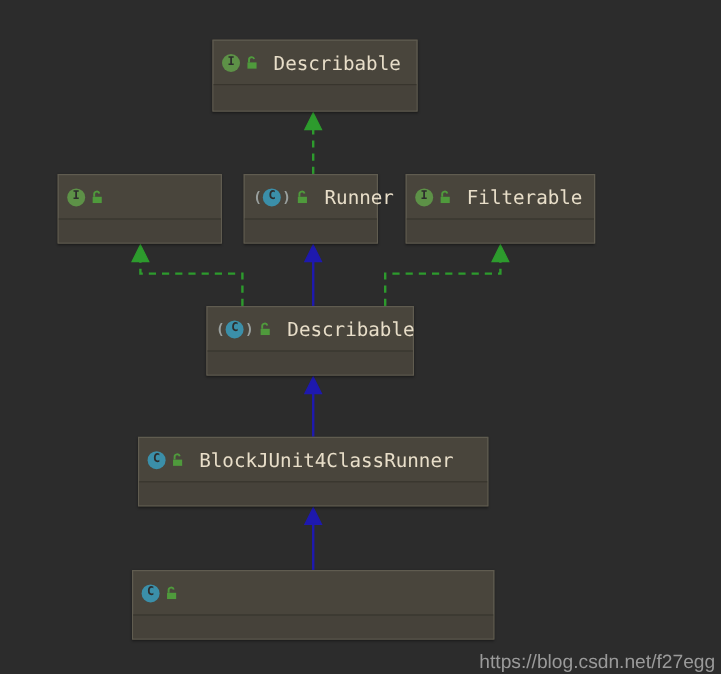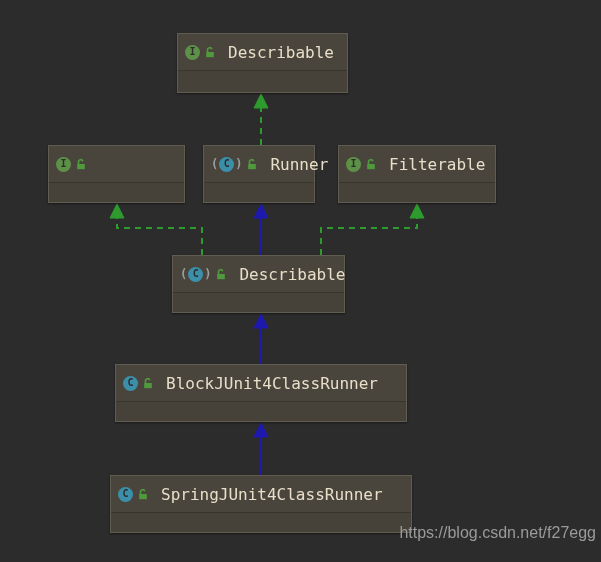--- a/index.html
+++ b/index.html
@@ -92,21 +92,21 @@
   .node-name {
     margin-left: 12px;
     color: var(--text);
     font-size: 16px;
     white-space: nowrap;
     letter-spacing: 0px;
   }
   .watermark {
     position: absolute;
     right: 5px;
-    bottom: 20px;
+    bottom: 0;
     font-family: "Liberation Sans", sans-serif;
     font-size: 16px;
     color: var(--watermark);
   }
 </style>
 </head>
 <body>
 
 <div class="canvas">
 
@@ -228,20 +228,19 @@
 
   <div class="node" style="left:110px; top:475px; width:302px; height:58px;">
     <div class="node-header">
       <span class="icon-wrap">
         <span class="type-icon icon-class">C</span>
       </span>
       <svg class="lock-icon" width="11" height="12" viewBox="0 0 11 12">
         <path d="M2.5,6 L2.5,4 A2.2,2.2 0 0 1 6.8,3.2" fill="none" stroke="var(--lock)" stroke-width="1.6"></path>
         <rect x="1.2" y="6" width="7.6" height="5.2" fill="var(--lock)"></rect>
       </svg>
-      <span class="node-name">SpringJUnit4ClassRunner</span>
     </div>
     <div class="node-body"></div>
   </div>
 
   <div class="watermark">https://blog.csdn.net/f27egg</div>
 
 </div>
 
 </body></html>

